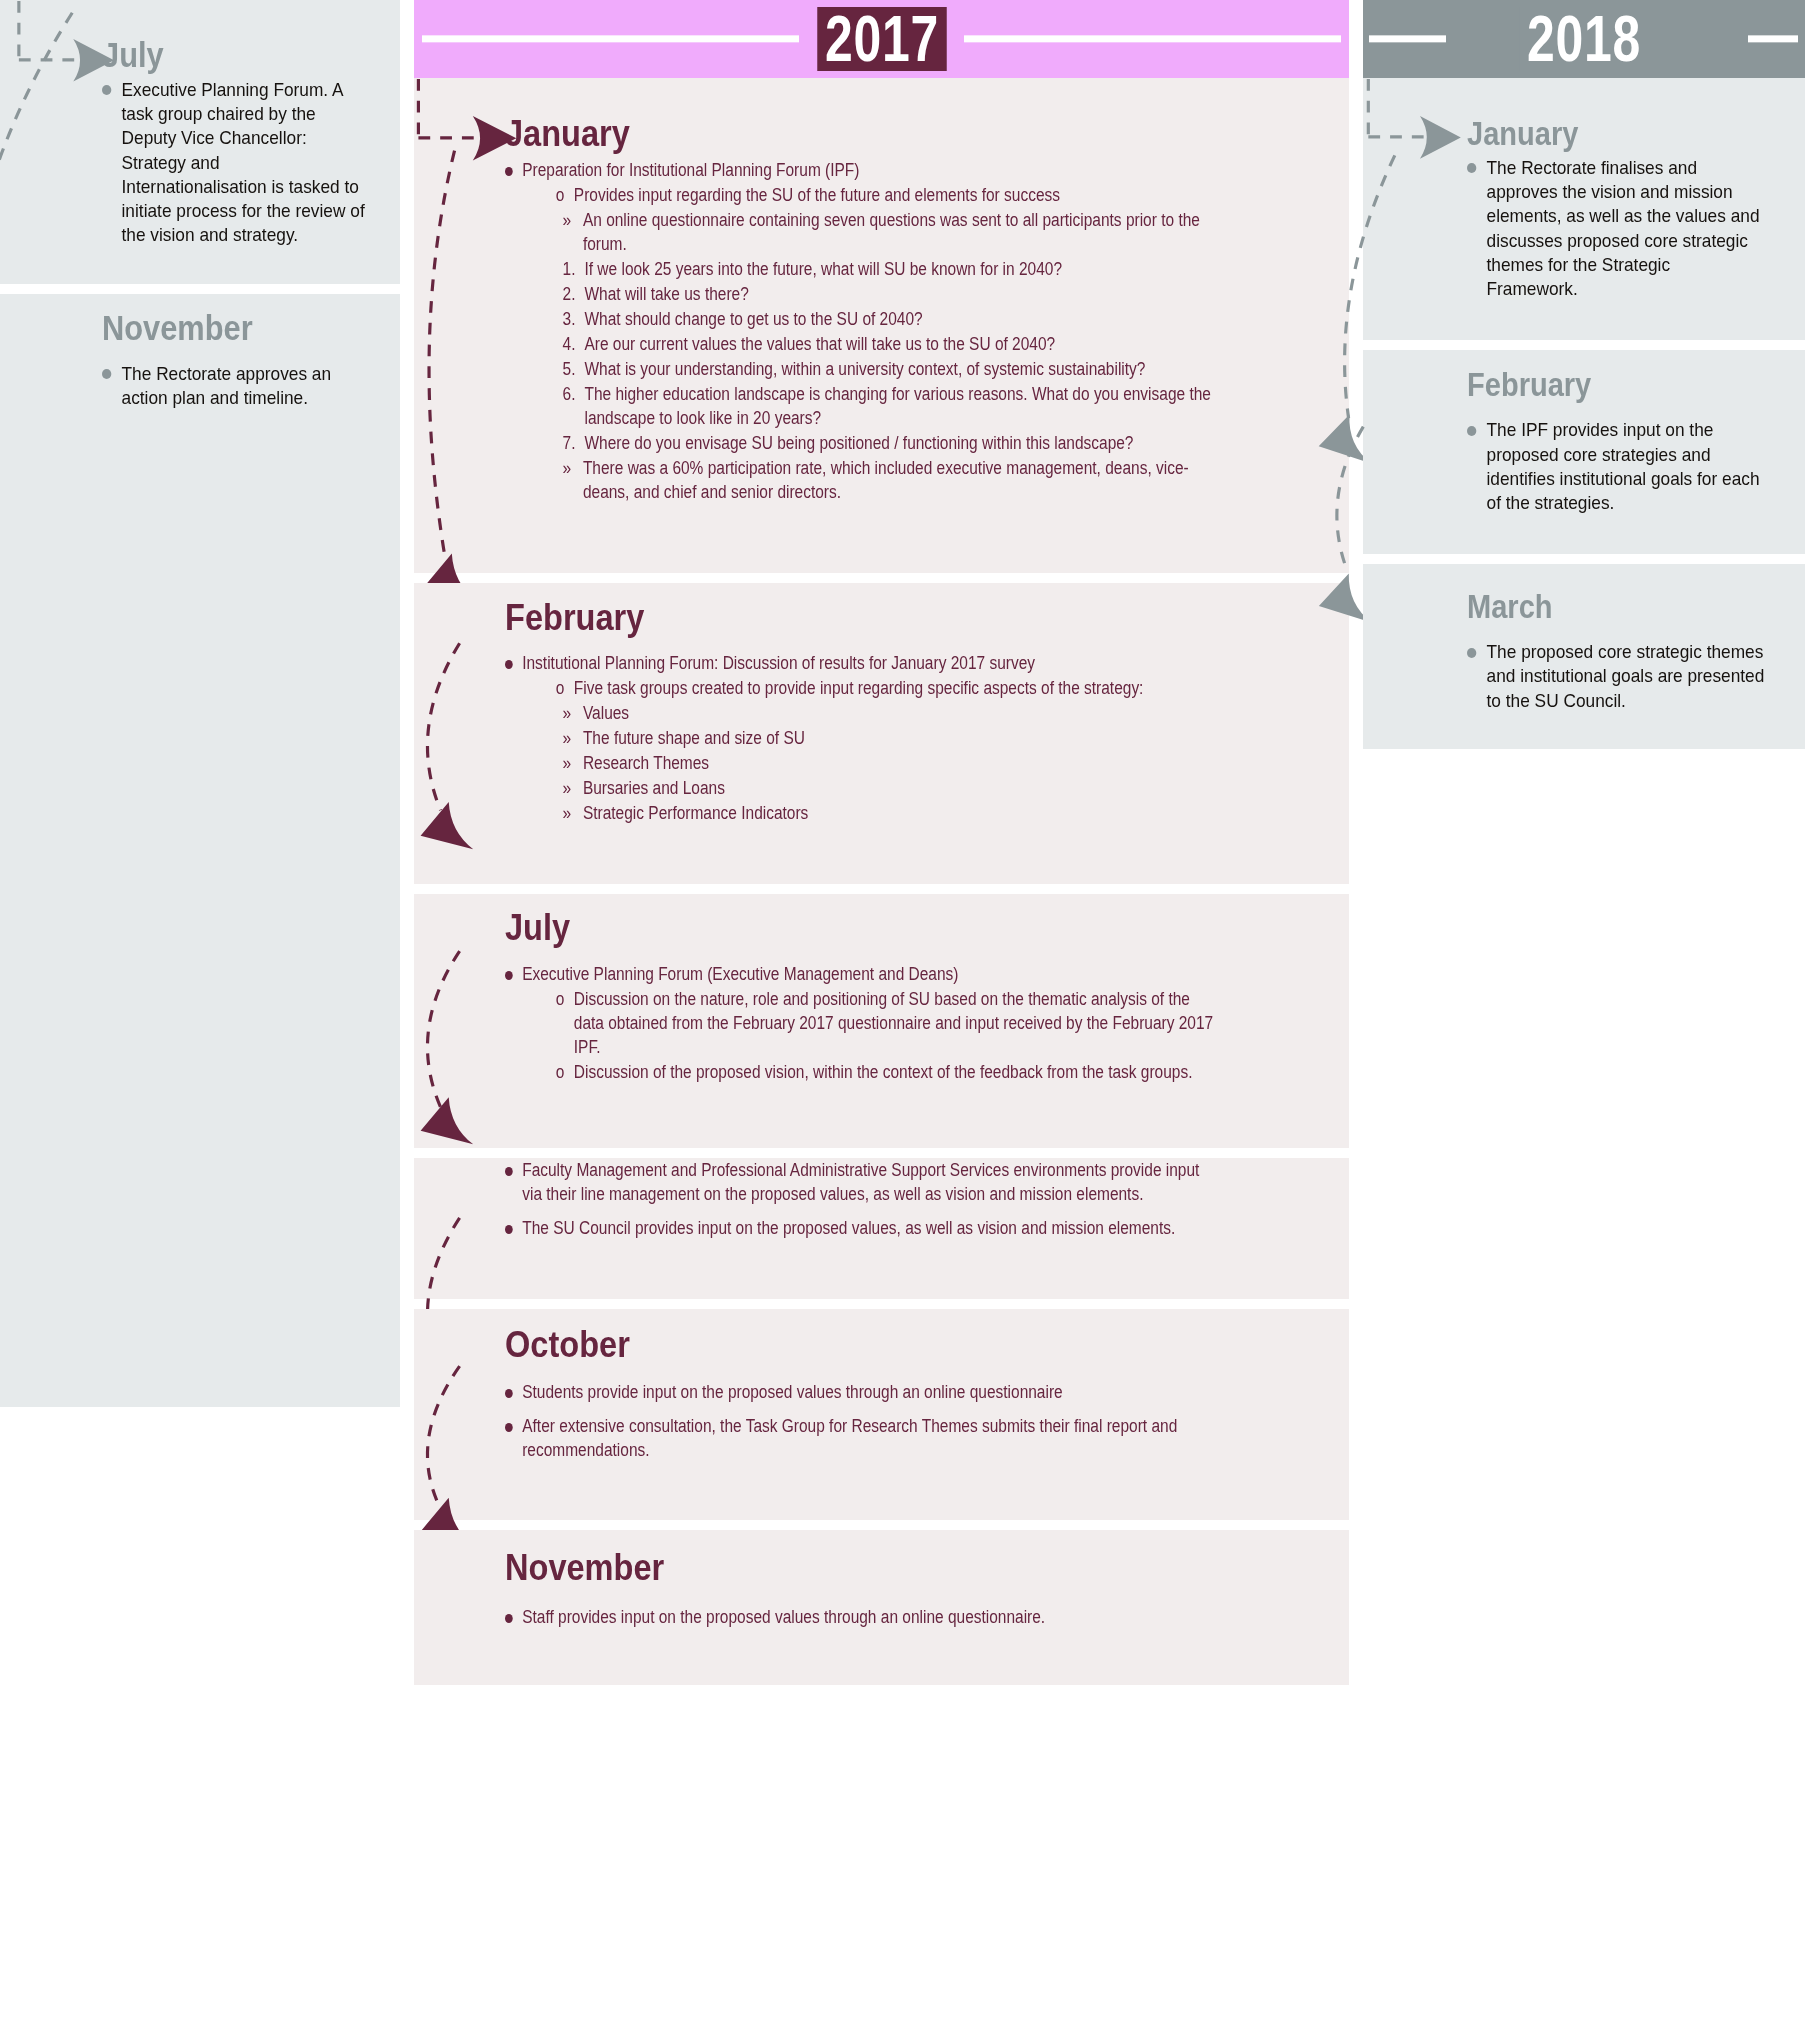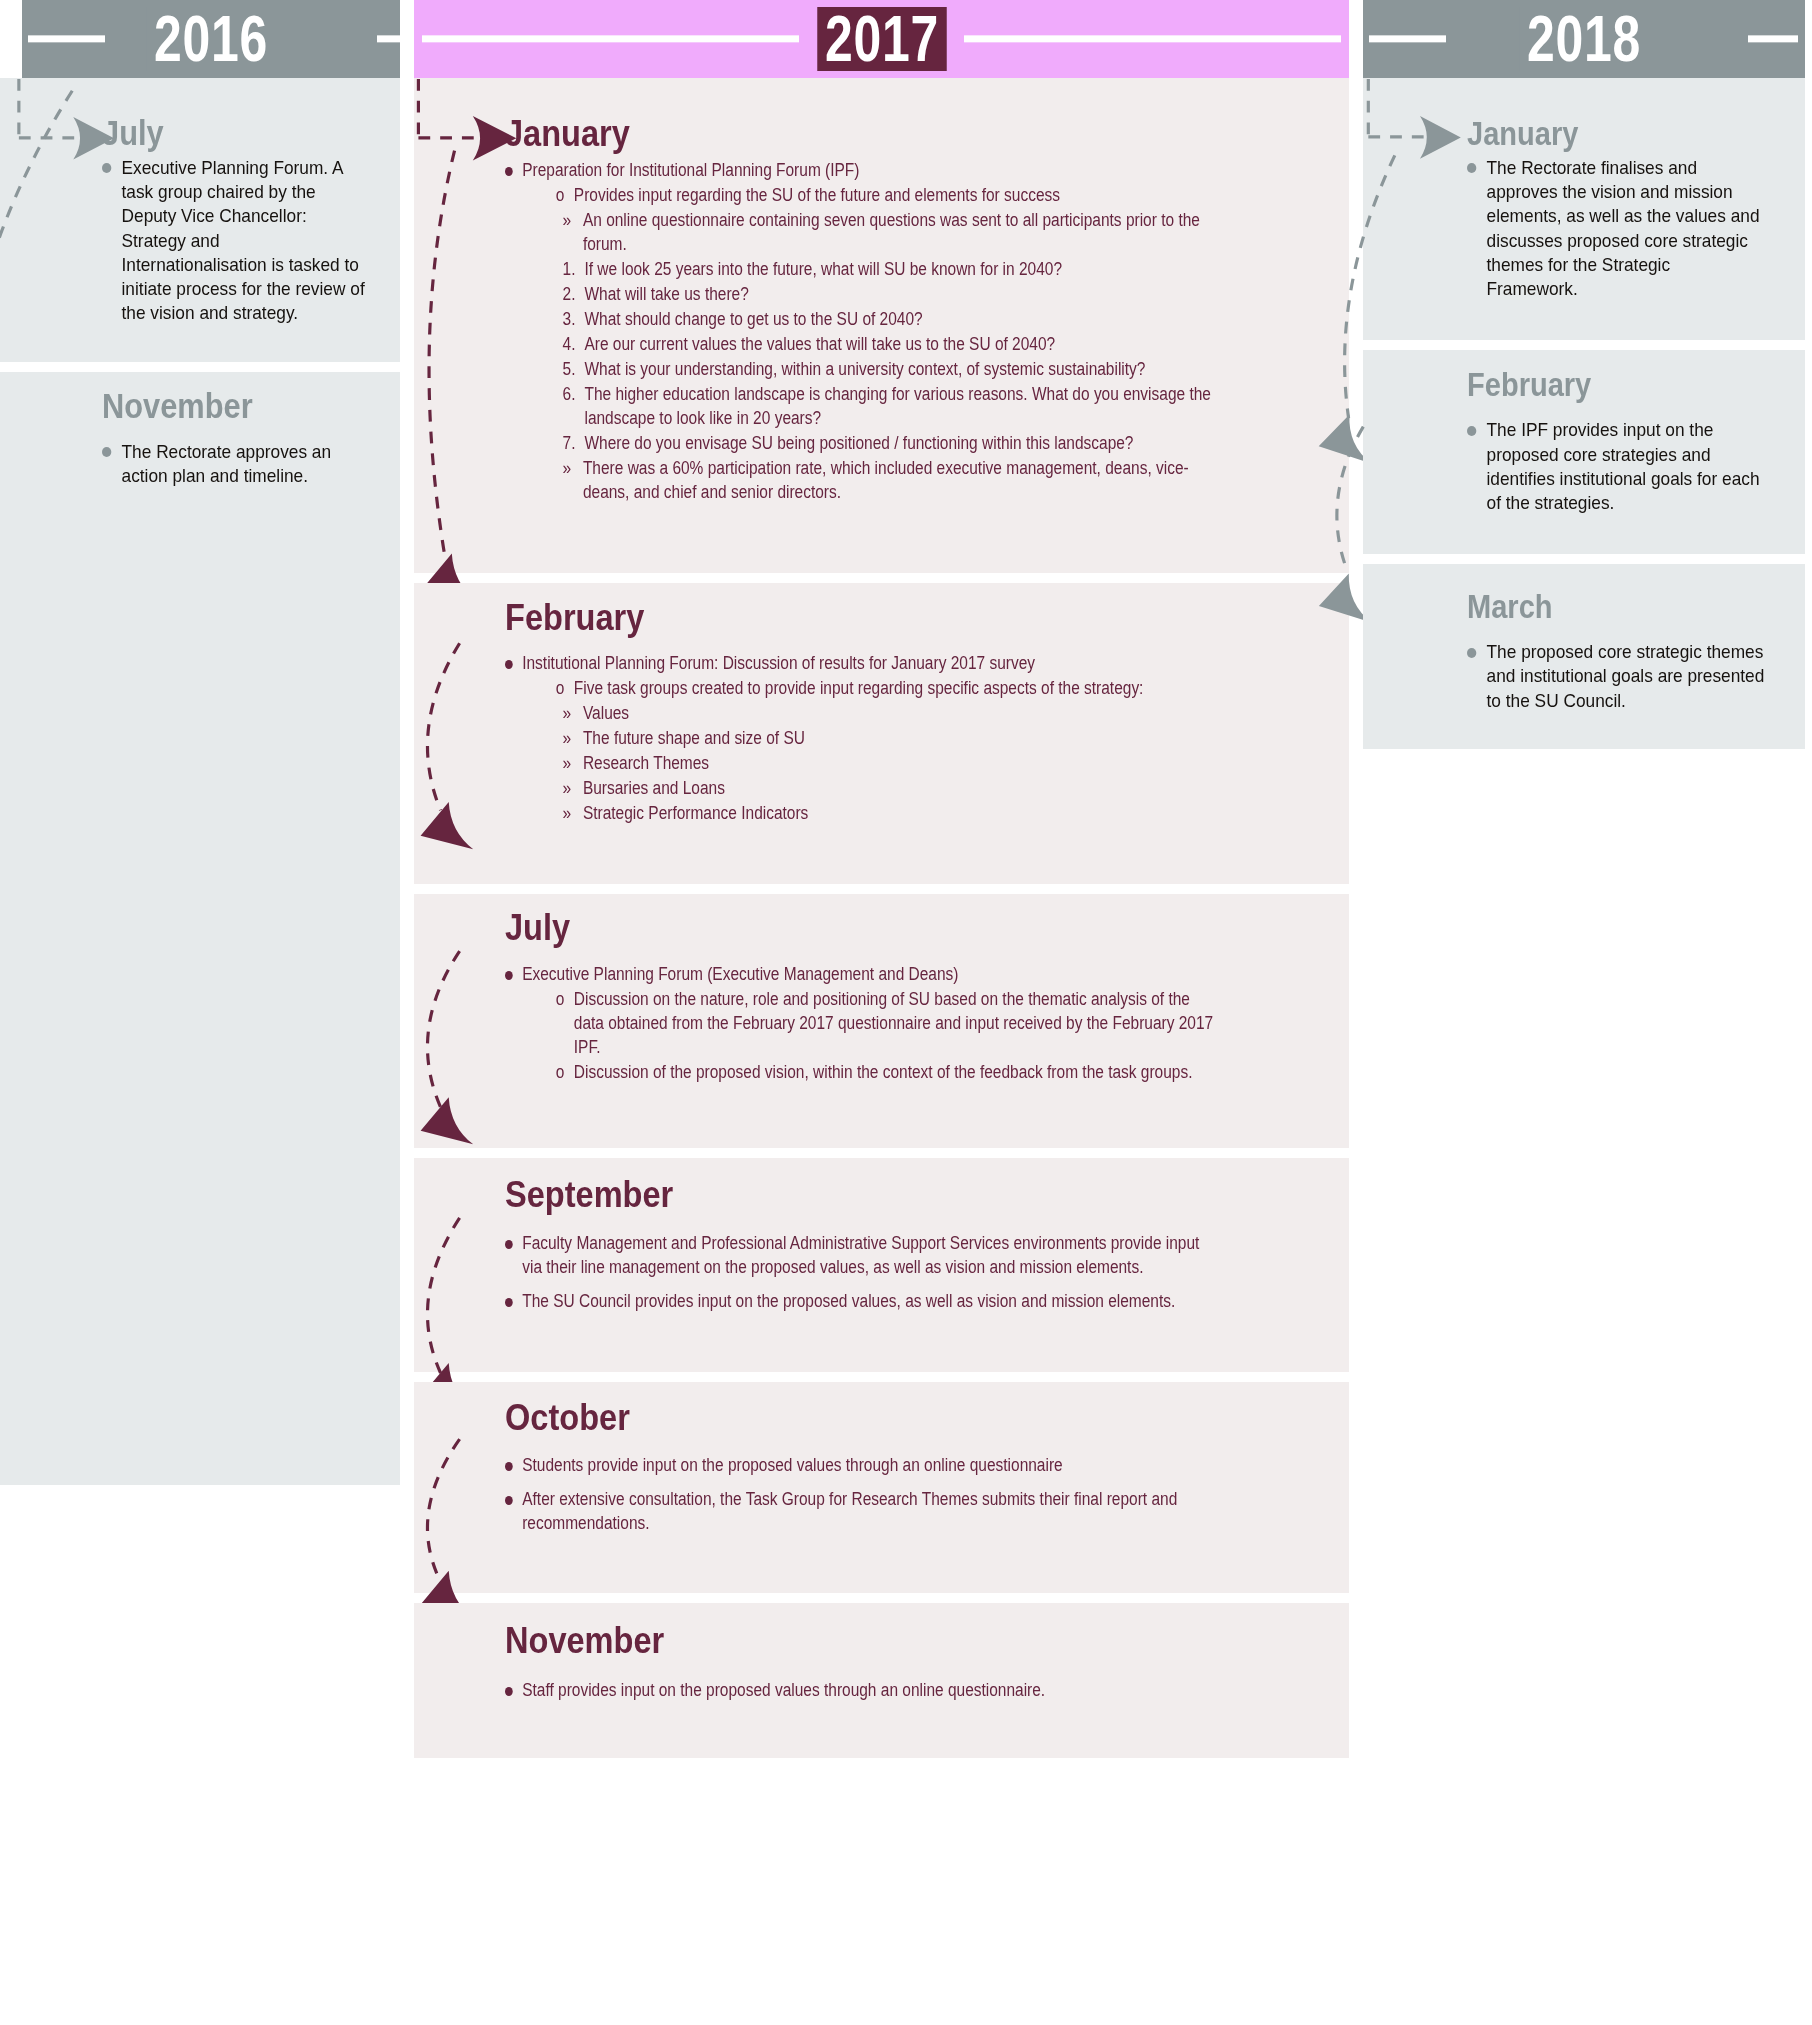--- a/index.html
+++ b/index.html
@@ -204,25 +204,20 @@
     bottom: 6.4px;
   }
 </style>
 </head>
 <body>
 
 <div class="timeline">
 
   <div class="col col-2016">
 
-    <div class="year-bar gray bar-2016">
-      <span class="rule-left"></span>
-      <span class="rule-right"></span>
-      <span class="year-label">2016</span>
-    </div>
 
     <div class="panel panel-gray panel-pad-2016" style="padding-top:0;">
       <svg class="arrow-svg" style="left:-82px; top:0px;" width="209" height="136" viewBox="0 0 460 300">
         <path d="M 222 2 L 222 132" stroke="#8b9699" stroke-width="7" stroke-dasharray="26 22" fill="none"></path>
         <path d="M 222 132 L 350 132" stroke="#8b9699" stroke-width="7" stroke-dasharray="26 22" fill="none"></path>
         <path d="M 342 86 L 432 133 L 342 180 Q 372 133 342 86 Z" fill="#8b9699"></path>
       </svg>
       <div class="first-head" style="height:78px;">
         <div class="month month-gray m-2016">July</div>
       </div>
@@ -415,23 +410,20 @@
             <span class="txt">Discussion of the proposed vision, within the context of the feedback from the task groups.</span>
           </li>
         </ul>
       </div>
       <div style="height:50px;"></div>
     </div>
 
     <div class="panel-sep" style="margin:0 18px 0 91px;"></div>
 
     <div class="panel panel-pink panel-pad-2017" style="padding-top:0;">
-      <div class="head-row" style="height:73px;">
-        <div class="month month-maroon m-2017">September</div>
-      </div>
       <svg class="arrow-svg" style="left:-27px; top:0px;" width="118" height="254" viewBox="0 0 260 560">
         <path d="M 160 132 Q 44 310 118 474" stroke="#66253f" stroke-width="7" stroke-dasharray="26 22" fill="none"></path>
         <path d="M 190 556 L 74 526 L 136 452 Q 140 518 190 556 Z" fill="#66253f"></path>
       </svg>
       <div class="mid-text">
         <ul class="lvl">
           <li class="item">
             <span class="marker"><span class="mid-dot"></span></span>
             <span class="txt">Faculty Management and Professional Administrative Support Services environments provide input via their line management on the proposed values, as well as vision and mission elements.</span>
           </li>

